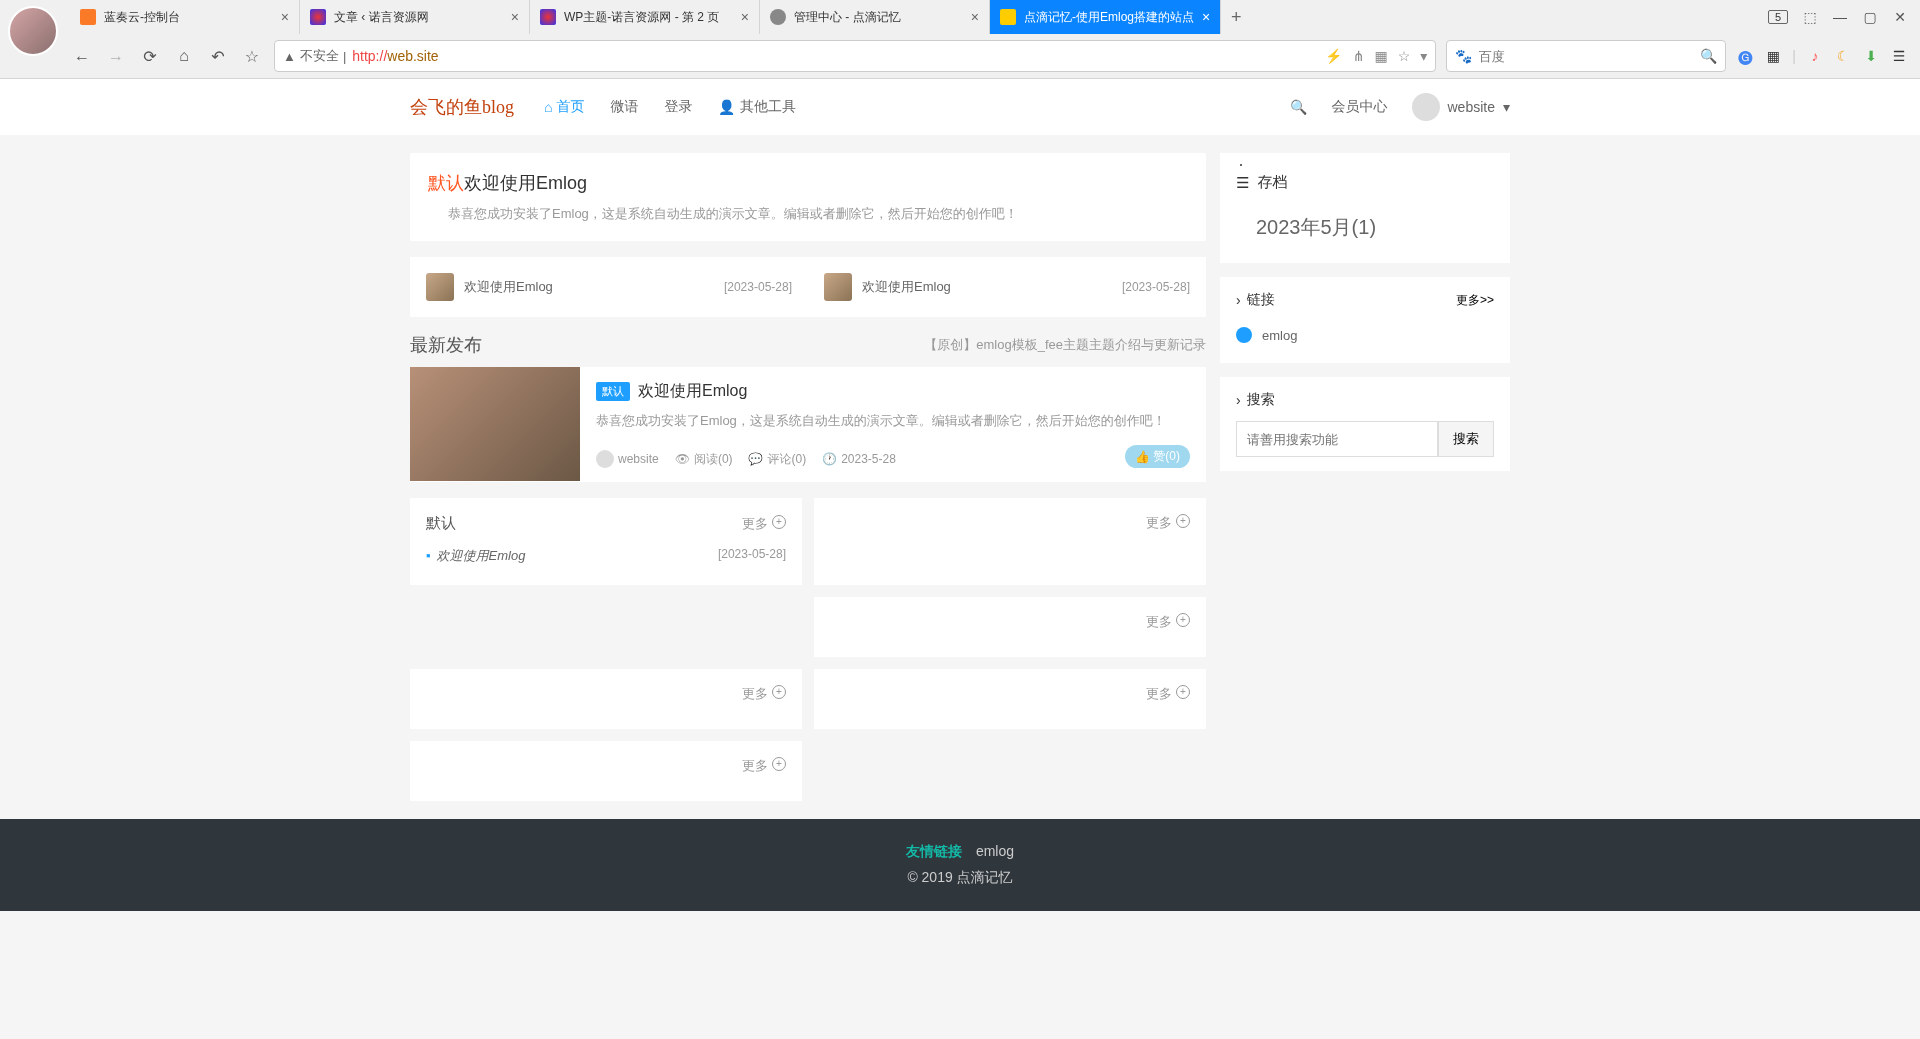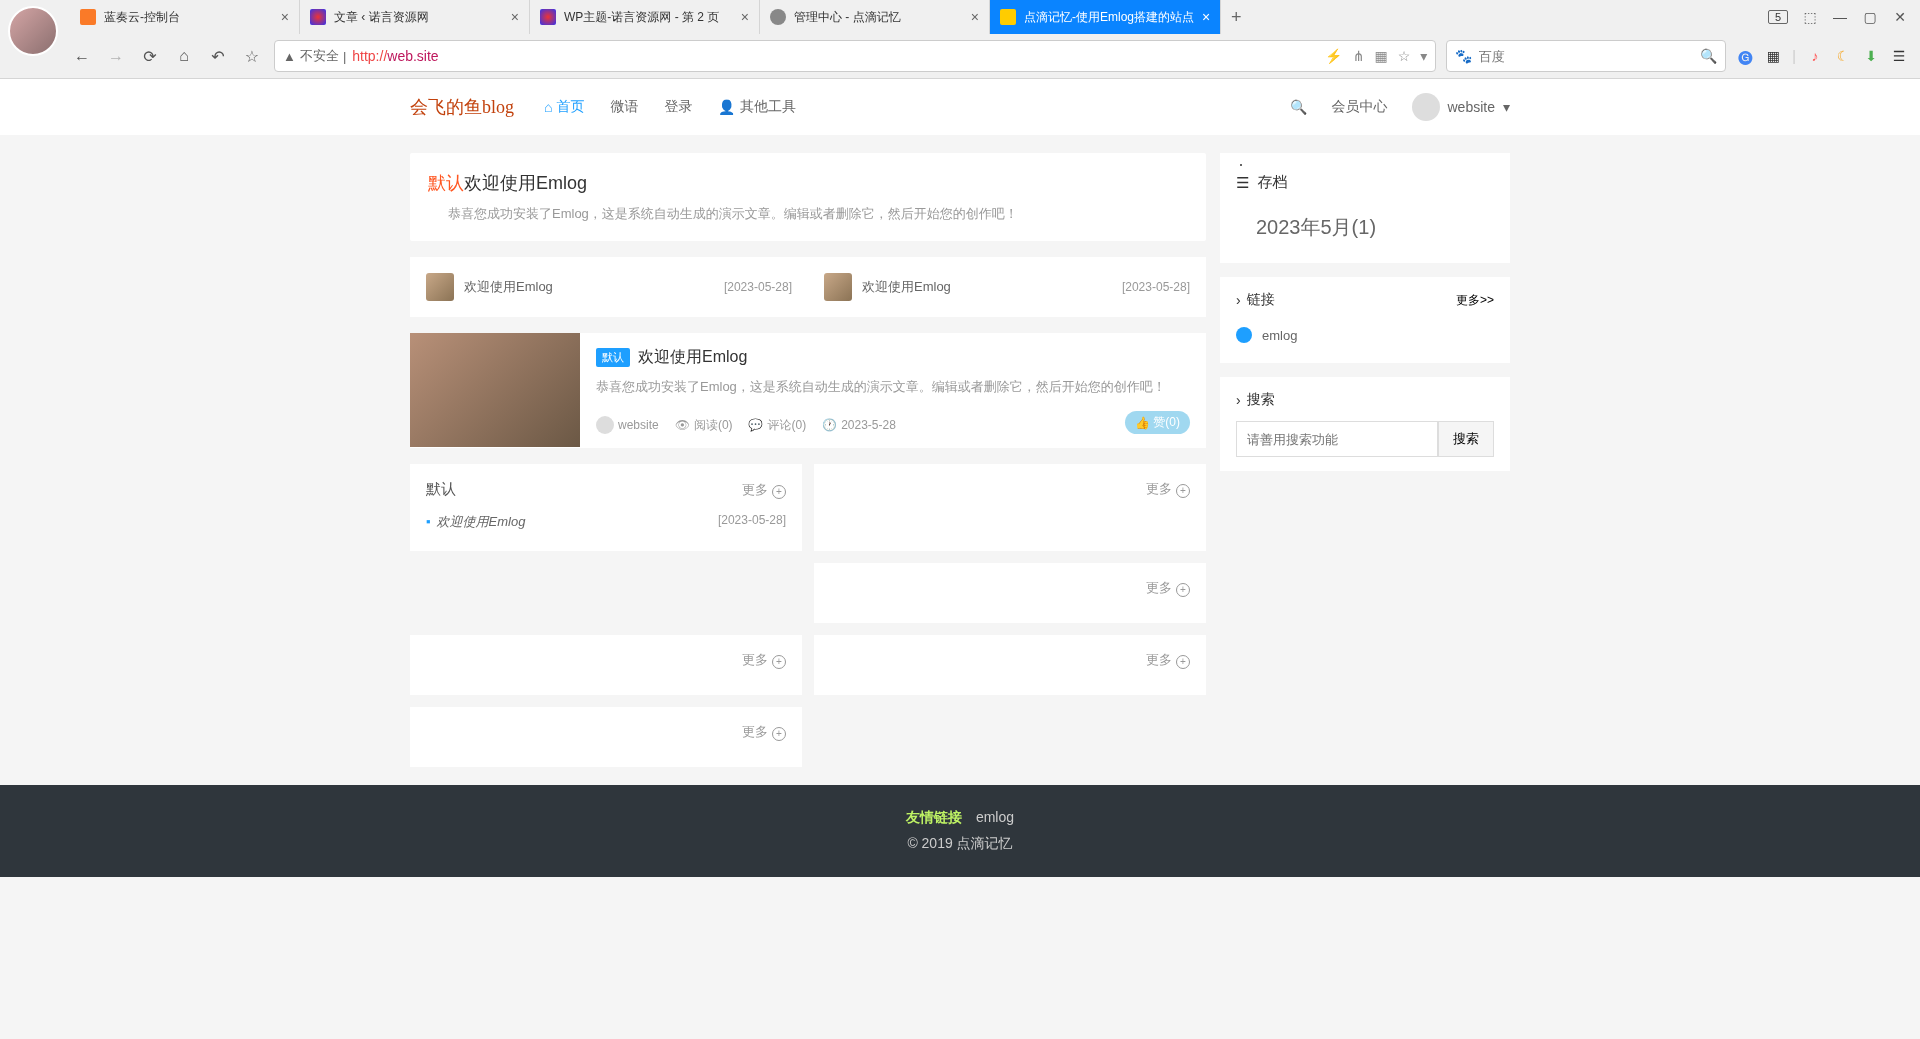--- a/index.html
+++ b/index.html
@@ -18,21 +18,21 @@
 .new-tab { width: 30px; text-align: center; font-size: 18px; color: #666; cursor: pointer; }
 .win-controls { margin-left: auto; display: flex; align-items: center; gap: 14px; padding-right: 12px; }
 .win-badge { border: 1px solid #666; padding: 0 6px; font-size: 11px; border-radius: 2px; }
 .win-btn { width: 16px; height: 16px; display: flex; align-items: center; justify-content: center; color: #555; cursor: pointer; }
 
 .toolbar { display: flex; align-items: center; height: 44px; padding: 0 12px 0 70px; gap: 10px; }
 .tool-btn { width: 24px; height: 24px; display: flex; align-items: center; justify-content: center; color: #555; cursor: pointer; font-size: 16px; }
 .url-bar { flex: 1; display: flex; align-items: center; background: #fff; border: 1px solid #ccc; border-radius: 4px; height: 32px; padding: 0 8px; gap: 6px; }
 .url-warn { color: #666; display: flex; align-items: center; gap: 4px; font-size: 13px; }
 .url-text { flex: 1; color: #333; font-size: 14px; }
-.url-text .domain { color: #be185d; }
+.url-text .domain { color: #a16207; }
 .url-icons { display: flex; gap: 10px; color: #888; }
 .search-box { display: flex; align-items: center; background: #fff; border: 1px solid #ccc; border-radius: 4px; height: 32px; padding: 0 8px; width: 280px; gap: 6px; }
 .search-box input { border: none; flex: 1; font-size: 13px; outline: none; }
 .right-icons { display: flex; gap: 10px; align-items: center; }
 .ri { width: 18px; height: 18px; display: flex; align-items: center; justify-content: center; }
 
 
 .page { background: #f5f5f5; min-height: calc(100vh - 78px); }
 .navbar { background: #fff; height: 56px; display: flex; align-items: center; padding: 0 20px; }
 .nav-inner { width: 1100px; margin: 0 auto; display: flex; align-items: center; }
@@ -75,21 +75,21 @@
 .post-desc { color: #999; font-size: 13px; margin-bottom: 20px; }
 .post-meta { display: flex; align-items: center; gap: 16px; color: #999; font-size: 12px; }
 .post-meta .mi { display: flex; align-items: center; gap: 4px; }
 .meta-avatar { width: 18px; height: 18px; border-radius: 50%; background: #ddd; }
 .like-btn { position: absolute; right: 16px; bottom: 14px; background: #a0d8f0; color: #fff; border-radius: 12px; padding: 3px 10px; font-size: 12px; display: flex; align-items: center; gap: 3px; }
 
 .grid-cards { display: grid; grid-template-columns: 1fr 1fr; gap: 12px; }
 .small-card { background: #fff; padding: 16px; }
 .small-card-head { display: flex; justify-content: space-between; align-items: center; margin-bottom: 10px; }
 .small-card-title { font-size: 15px; color: #555; }
-.more-link { color: #999; font-size: 13px; display: flex; align-items: flex-end; gap: 4px; cursor: pointer; }
+.more-link { color: #999; font-size: 13px; display: flex; align-items: flex-start; gap: 4px; cursor: pointer; }
 .more-circle { width: 14px; height: 14px; border: 1px solid #999; border-radius: 50%; display: flex; align-items: center; justify-content: center; font-size: 10px; line-height: 1; }
 .list-item { display: flex; justify-content: space-between; font-size: 13px; padding: 4px 0; }
 .list-item .bullet { color: #1e9fff; margin-right: 6px; }
 .list-item .lt { color: #666; font-style: italic; }
 .list-item .ld { color: #999; font-size: 12px; }
 
 .side-card { background: #fff; padding: 14px 16px; margin-bottom: 14px; }
 .side-bullet { list-style: disc; margin-left: 14px; color: #333; font-size: 6px; }
 .archive-head { display: flex; align-items: center; gap: 8px; font-size: 15px; color: #333; margin: 6px 0 14px; }
 .archive-item { color: #666; font-size: 20px; padding: 8px 0 8px 20px; }
@@ -97,21 +97,21 @@
 .side-title .t { display: flex; align-items: center; gap: 6px; }
 .link-item { display: flex; align-items: center; gap: 10px; color: #666; font-size: 13px; padding: 6px 0; }
 .globe { width: 16px; height: 16px; border-radius: 50%; background: #1e9fff; }
 
 .search-row { display: flex; }
 .search-row input { flex: 1; border: 1px solid #ddd; padding: 8px 10px; font-size: 13px; outline: none; }
 .search-row button { border: 1px solid #ddd; background: #f5f5f5; padding: 8px 14px; font-size: 13px; cursor: pointer; }
 
 .footer { background: #2f363c; color: #ccc; text-align: center; padding: 24px 0; }
 .footer .fl { margin-bottom: 8px; }
-.footer .lab { color: #bef264; font-weight: bold; margin-right: 14px; }
+.footer .lab { color: #14b8a6; font-weight: bold; margin-right: 14px; }
 .footer a { color: #ccc; text-decoration: none; }
 </style>
 </head>
 <body>
 
 <div class="browser-chrome">
   <div class="tab-bar">
     <div class="profile-avatar"></div>
     <div class="tab">
       <div class="tab-favicon" style="background:#fa7a28"></div>
@@ -224,20 +224,24 @@
         </div>
         <div class="col-half">
           <div class="rec-item">
             <div class="rec-thumb"></div>
             <div class="rec-title">欢迎使用Emlog</div>
             <div class="rec-date">[2023-05-28]</div>
           </div>
         </div>
       </div>
 
+      <div class="latest-header">
+        <div class="latest-title">最新发布</div>
+        <div class="latest-sub">【原创】emlog模板_fee主题主题介绍与更新记录</div>
+      </div>
 
       <div class="post-card">
         <div class="post-thumb"></div>
         <div class="post-body">
           <div class="post-title-row">
             <span class="tag-badge">默认</span>
             <span class="post-title">欢迎使用Emlog</span>
           </div>
           <div class="post-desc">恭喜您成功安装了Emlog，这是系统自动生成的演示文章。编辑或者删除它，然后开始您的创作吧！</div>
           <div class="post-meta">

